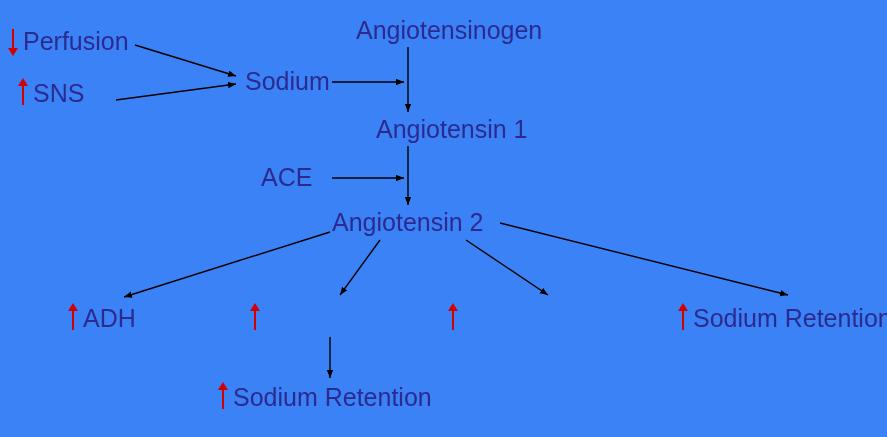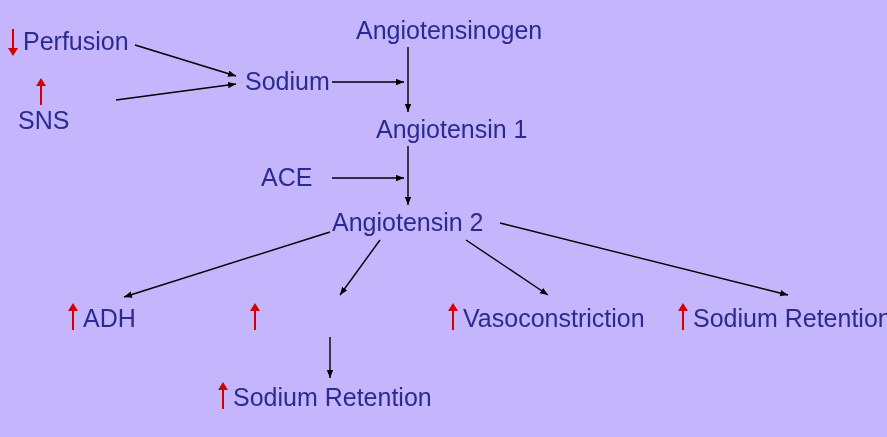--- a/index.html
+++ b/index.html
@@ -4,21 +4,21 @@
 <style>
   html, body {
     margin: 0;
     padding: 0;
     background: #ffffff;
   }
   #canvas {
     position: relative;
     width: 887px;
     height: 437px;
-    background: #c4b5fd;
+    background: #3b82f6;
     font-family: "Liberation Sans", sans-serif;
     overflow: hidden;
     text-align: center;
   }
   #edges {
     position: absolute;
     left: 0;
     top: 0;
     width: 887px;
     height: 437px;
@@ -100,21 +100,21 @@
   </svg>
 
   <div id="node-layer">
       <div class="node" style="left: 8px; top: 26px;">
         <span class="trend down">
           <span class="shaft"></span>
           <span class="head"></span>
         </span>
         <span class="node-label" style="color: rgb(43, 43, 143);">Perfusion</span>
       </div>
-      <div class="node" style="left: 18px; top: 78px; flex-direction: column;">
+      <div class="node" style="left: 18px; top: 78px;">
         <span class="trend up">
           <span class="shaft"></span>
           <span class="head"></span>
         </span>
         <span class="node-label" style="color: rgb(43, 43, 143);">SNS</span>
       </div>
       <div class="node" style="left: 312px; top: 18px;">
         <span class="node-label" style="color: rgb(43, 43, 143); margin-left: 44px;">Angiotensinogen</span>
       </div>
       <div class="node" style="left: 245px; top: 69px;">
@@ -140,21 +140,20 @@
         <span class="trend up">
           <span class="shaft"></span>
           <span class="head"></span>
         </span>
       </div>
       <div class="node" style="left: 448px; top: 303px;">
         <span class="trend up">
           <span class="shaft"></span>
           <span class="head"></span>
         </span>
-        <span class="node-label" style="color: rgb(43, 43, 143);">Vasoconstriction</span>
       </div>
       <div class="node" style="left: 678px; top: 303px;">
         <span class="trend up">
           <span class="shaft"></span>
           <span class="head"></span>
         </span>
         <span class="node-label" style="color: rgb(43, 43, 143);">Sodium Retention</span>
       </div>
       <div class="node" style="left: 218px; top: 382px;">
         <span class="trend up">

